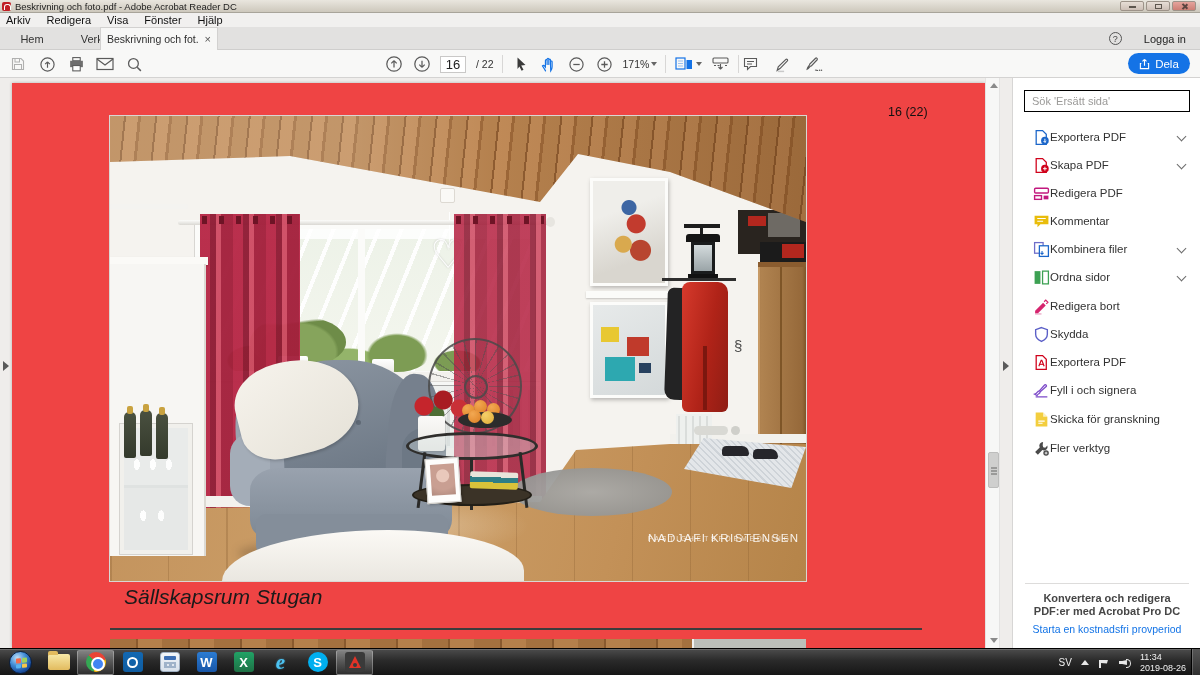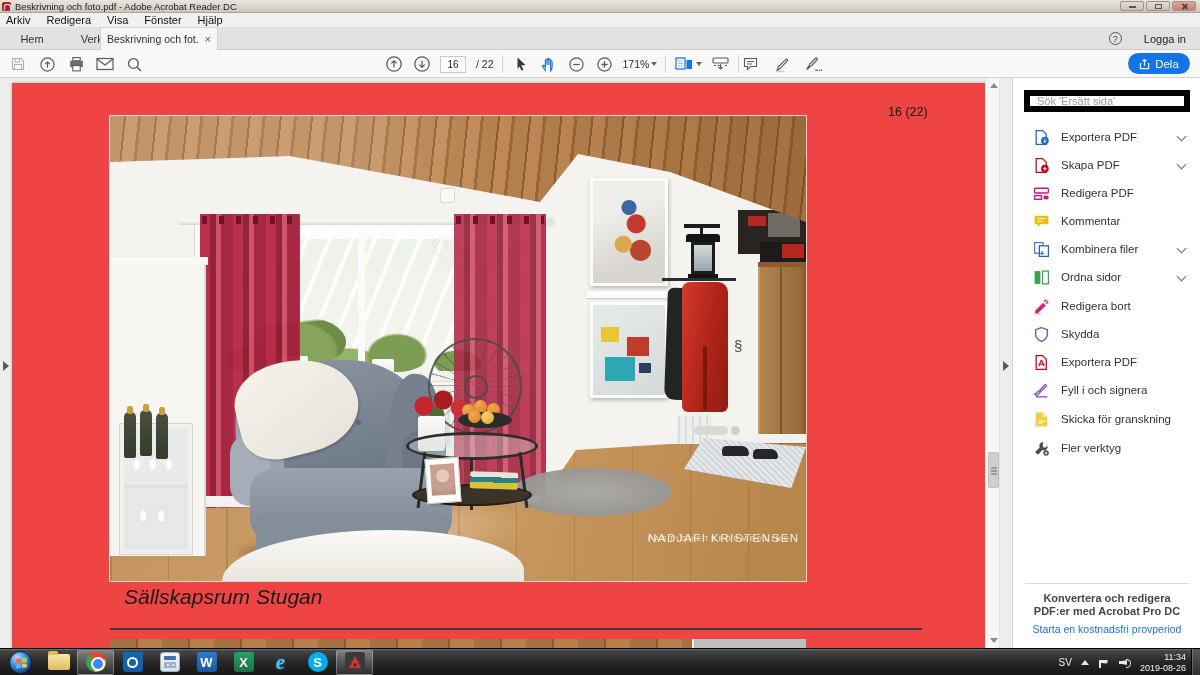--- a/index.html
+++ b/index.html
@@ -44,21 +44,21 @@
   .login-label { font-size:11px; color:#222; }
 
   
   #toolbar { position:absolute; left:0; top:50px; width:1200px; height:28px; background:#f8f8f7;
     border-bottom:1px solid #d4d3d2; }
   .tool-group { position:absolute; top:0; height:28px; display:flex; align-items:center; gap:9px; }
   .tg-left { left:8px; } .tg-center { left:384px; gap:8px; } .tg-right { left:740px; gap:12px; }
   .ticon { width:20px; height:20px; display:flex; align-items:center; justify-content:center; }
   .ticon svg { display:block; }
   .tsep { width:1px; height:18px; background:#d8d7d6; }
-  .page-box { width:26px; height:17px; border:1px solid #c9c8c7; background:#fff; font-size:10px;
+  .page-box { width:26px; height:17px; border:1px solid #c9c8c7; background:#fff; font-size:13px;
     text-align:center; color:#222; font-family:"Liberation Sans",sans-serif; }
   .page-total { font-size:10.5px; color:#333; margin-left:2px; }
   .zoom-val { font-size:10.5px; color:#333; }
   .caret { width:0; height:0; border-left:3.5px solid transparent; border-right:3.5px solid transparent;
     border-top:4px solid #666; margin-left:2px; }
   .dela-btn { position:absolute; right:10px; top:3px; width:62px; height:21px; background:#1473e6;
     border-radius:11px; color:#fff; font-size:11.5px; display:flex; align-items:center; justify-content:center; gap:5px; }
 
   
   #content { position:absolute; left:0; top:78px; width:1200px; height:570px; background:#efedeb; }
@@ -88,24 +88,24 @@
   .sb-tri-up { width:0; height:0; border-left:4px solid transparent; border-right:4px solid transparent; border-bottom:5px solid #8a8a8a; }
   .sb-tri-down { width:0; height:0; border-left:4px solid transparent; border-right:4px solid transparent; border-top:5px solid #8a8a8a; }
   .scroll-thumb { position:absolute; left:2px; top:374px; width:11px; height:36px; background:#cfcfce;
     border:1px solid #bdbdbc; border-radius:2px; }
   .scroll-thumb::after { content:""; position:absolute; left:2px; top:14px; width:6px; height:1.5px;
     background:#9a9a99; box-shadow:0 3px 0 #9a9a99, 0 6px 0 #9a9a99; }
 
   
   #tools-panel { position:absolute; left:1012px; top:0; width:188px; height:570px; background:#fff;
     border-left:1px solid #d7d6d5; }
-  .panel-search { position:absolute; left:11px; top:12px; width:166px; height:22px; border:6px solid #000000;
+  .panel-search { position:absolute; left:11px; top:12px; width:166px; height:22px; border:1px solid #000000;
     background:#fff; font-size:11px; padding:0 7px; color:#555; font-family:"Liberation Sans",sans-serif; }
   .panel-search::placeholder { color:#9b9a98; }
-  .tool-row { position:absolute; left:0; width:188px; height:26px; display:flex; align-items:center; gap:11px; padding-left:20px; }
+  .tool-row { position:absolute; left:0; width:188px; height:26px; display:flex; align-items:center; padding-left:20px; }
   .tool-label { font-size:11.5px; color:#323232; white-space:nowrap; }
   .tool-chevron { position:absolute; right:16px; top:9px; width:7px; height:7px; border-right:1.6px solid #6b6b6b;
     border-bottom:1.6px solid #6b6b6b; transform:rotate(45deg); }
   .tool-ico { width:17px; height:17px; flex:0 0 17px; }
   .tool-ico svg { display:block; }
   .panel-promo-divider { position:absolute; left:12px; top:505px; width:164px; height:1px; background:#dddcdb; }
   .promo-title { position:absolute; left:14px; top:514px; width:160px; text-align:center; font-size:11px;
     font-weight:bold; color:#464646; line-height:13px; }
   .promo-link { position:absolute; left:14px; top:545px; width:160px; text-align:center; font-size:10.5px; color:#1474e6; }
 
@@ -156,21 +156,21 @@
     border-bottom:5px solid #e8e8e8; }
   .tray-net { width:12px; height:10px; position:relative; }
   .tray-net::before { content:""; position:absolute; left:1px; top:2px; width:2px; height:8px; background:#e8e8e8; }
   .tray-net::after { content:""; position:absolute; left:3px; top:2px; width:7px; height:4px; background:#e8e8e8;
     clip-path:polygon(0 0,100% 15%,85% 100%,0 85%); }
   .tray-vol { width:12px; height:11px; position:relative; }
   .tray-vol::before { content:""; position:absolute; left:0; top:3px; width:8px; height:5px; background:#e8e8e8;
     clip-path:polygon(0 20%,40% 20%,100% 0,100% 100%,40% 80%,0 80%); }
   .tray-vol::after { content:""; position:absolute; right:0; top:2px; width:4px; height:7px;
     border:1.4px solid #e8e8e8; border-left:none; border-radius:0 5px 5px 0; }
-  .tray-clock { text-align:right; font-size:9px; line-height:10.5px; color:#f2f2f2; }
+  .tray-clock { font-size:9px; line-height:10.5px; color:#f2f2f2; }
   .show-desktop { position:absolute; right:0; top:0; width:9px; height:27px;
     background:linear-gradient(#565656,#2e2e2e); border-left:1px solid #000; box-shadow:inset 1px 0 0 rgba(255,255,255,.2); }
 
   
   #photo { position:absolute; left:98px; top:33px; width:696px; height:465px; background:#f5f3ef;
     overflow:hidden; outline:1px solid #d9d7d3; }
   #photo * { position:absolute; }
   .ph-window { left:85px; top:108px; width:340px; height:152px; background:linear-gradient(#edf2e8,#f4f6ee);
     border:5px solid #fbfbf9; outline:1px solid #d8d6d2; }
   .ph-beams { inset:0; background:

